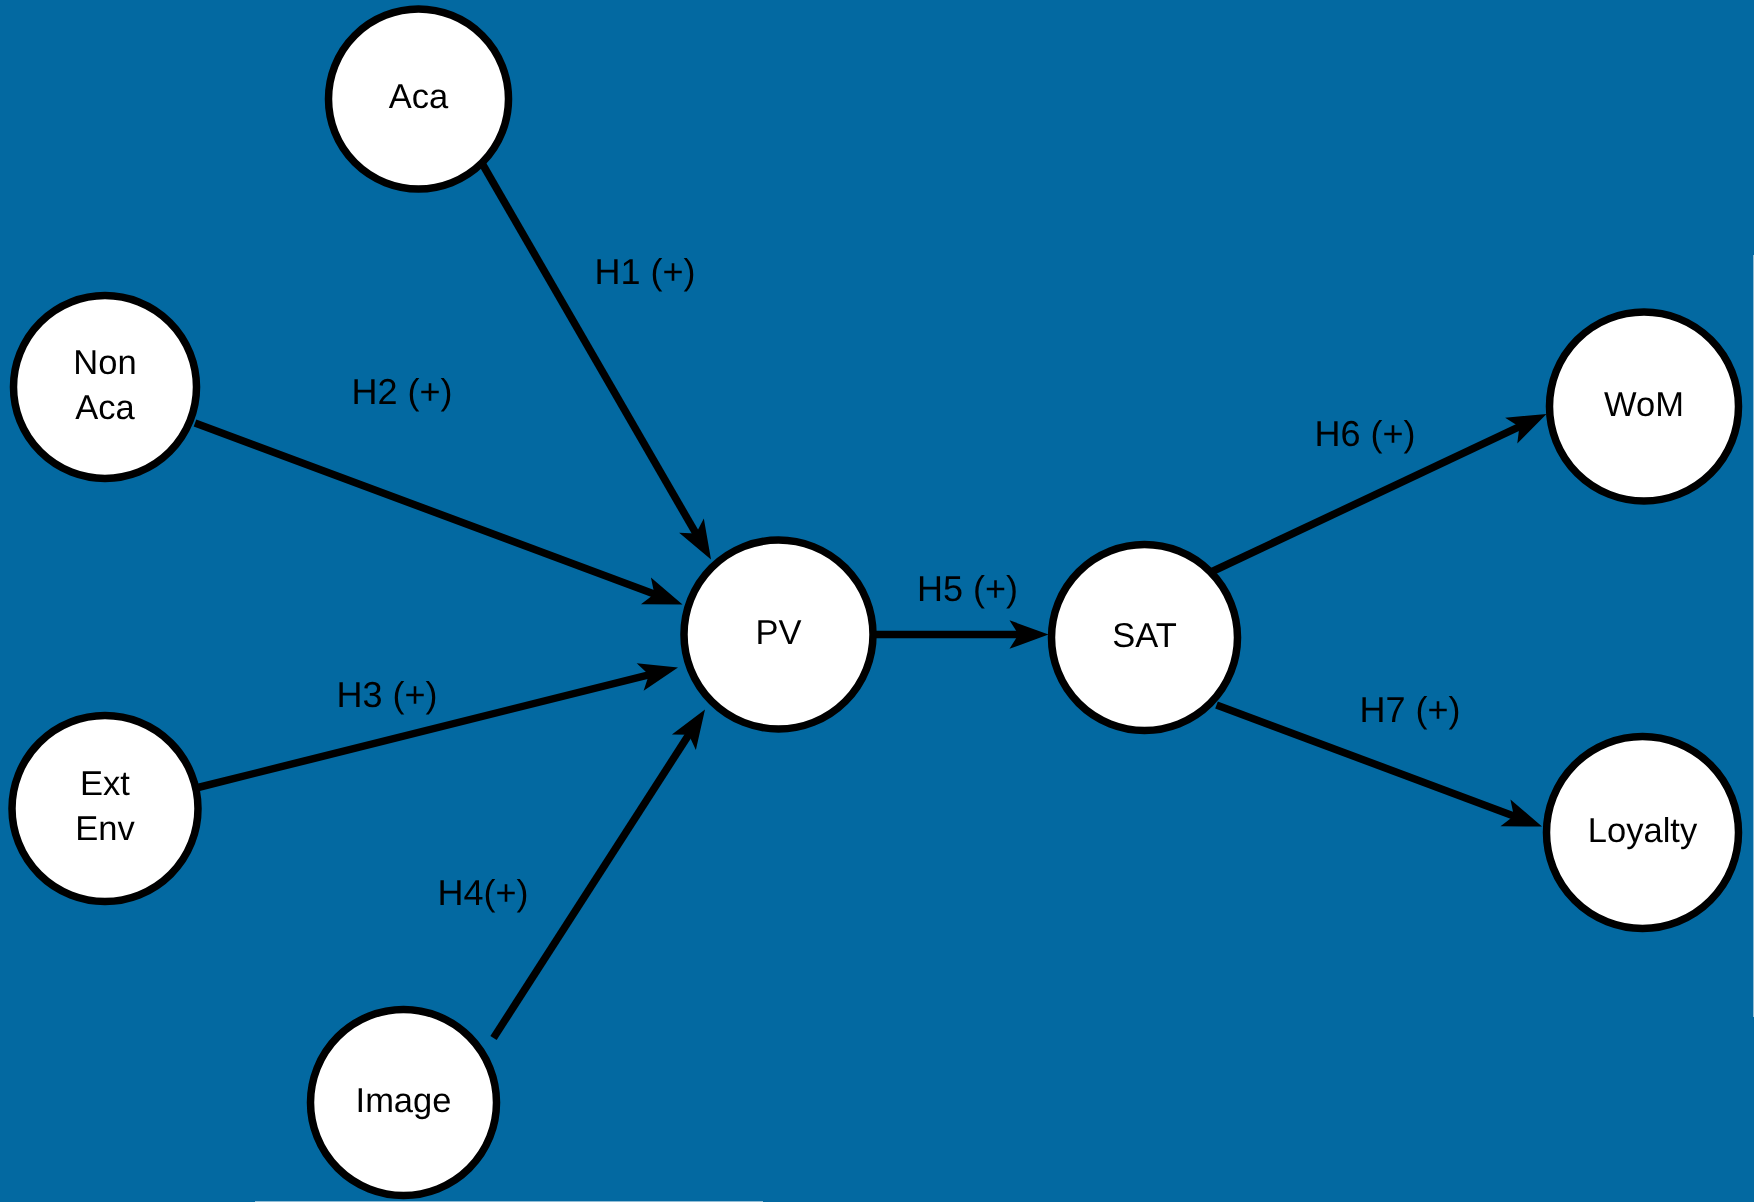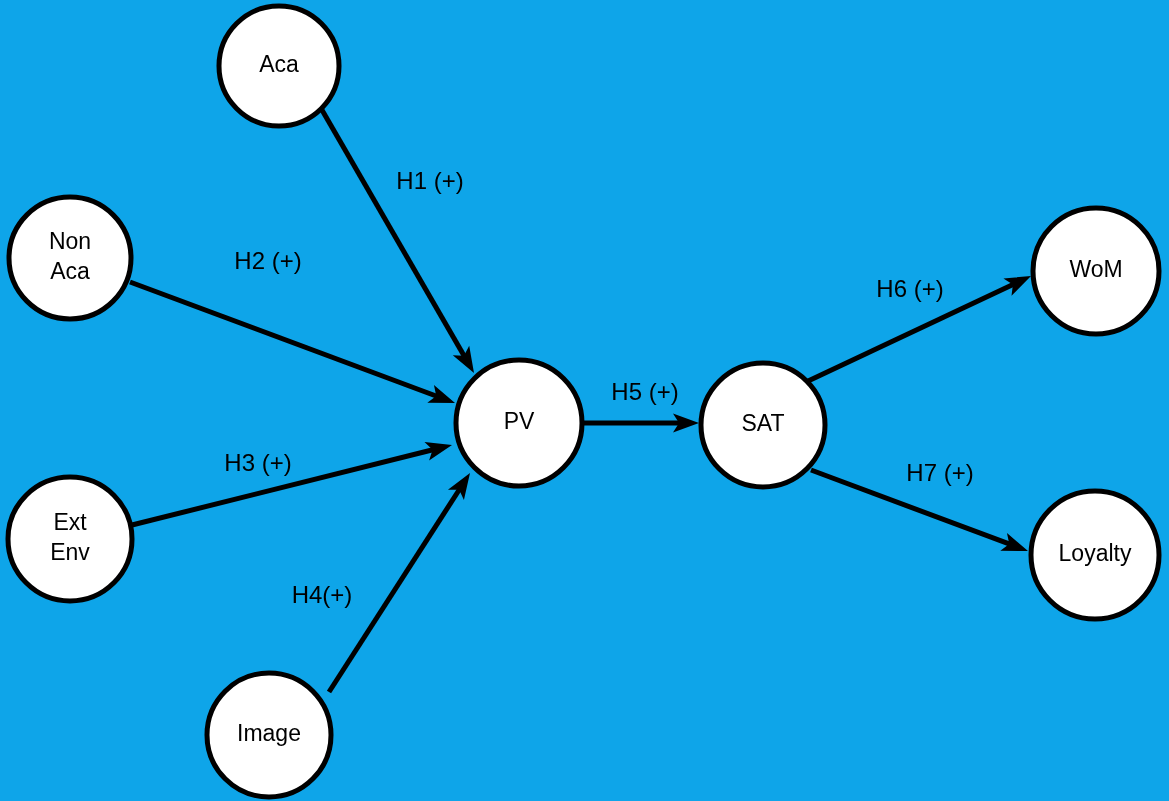--- a/index.html
+++ b/index.html
@@ -10,21 +10,21 @@
   body {
     width: 1169px;
     height: 801px;
     overflow: hidden;
     font-family: "Liberation Sans", sans-serif;
   }
   #diagram-root {
     position: relative;
     width: 1169px;
     height: 801px;
-    background: #0ea5e9;
+    background: #0369a1;
   }
   svg#model-svg {
     display: block;
     width: 1169px;
     height: 801px;
   }
   .node-circle {
     fill: #ffffff;
     stroke: #000000;
     stroke-width: 5;

